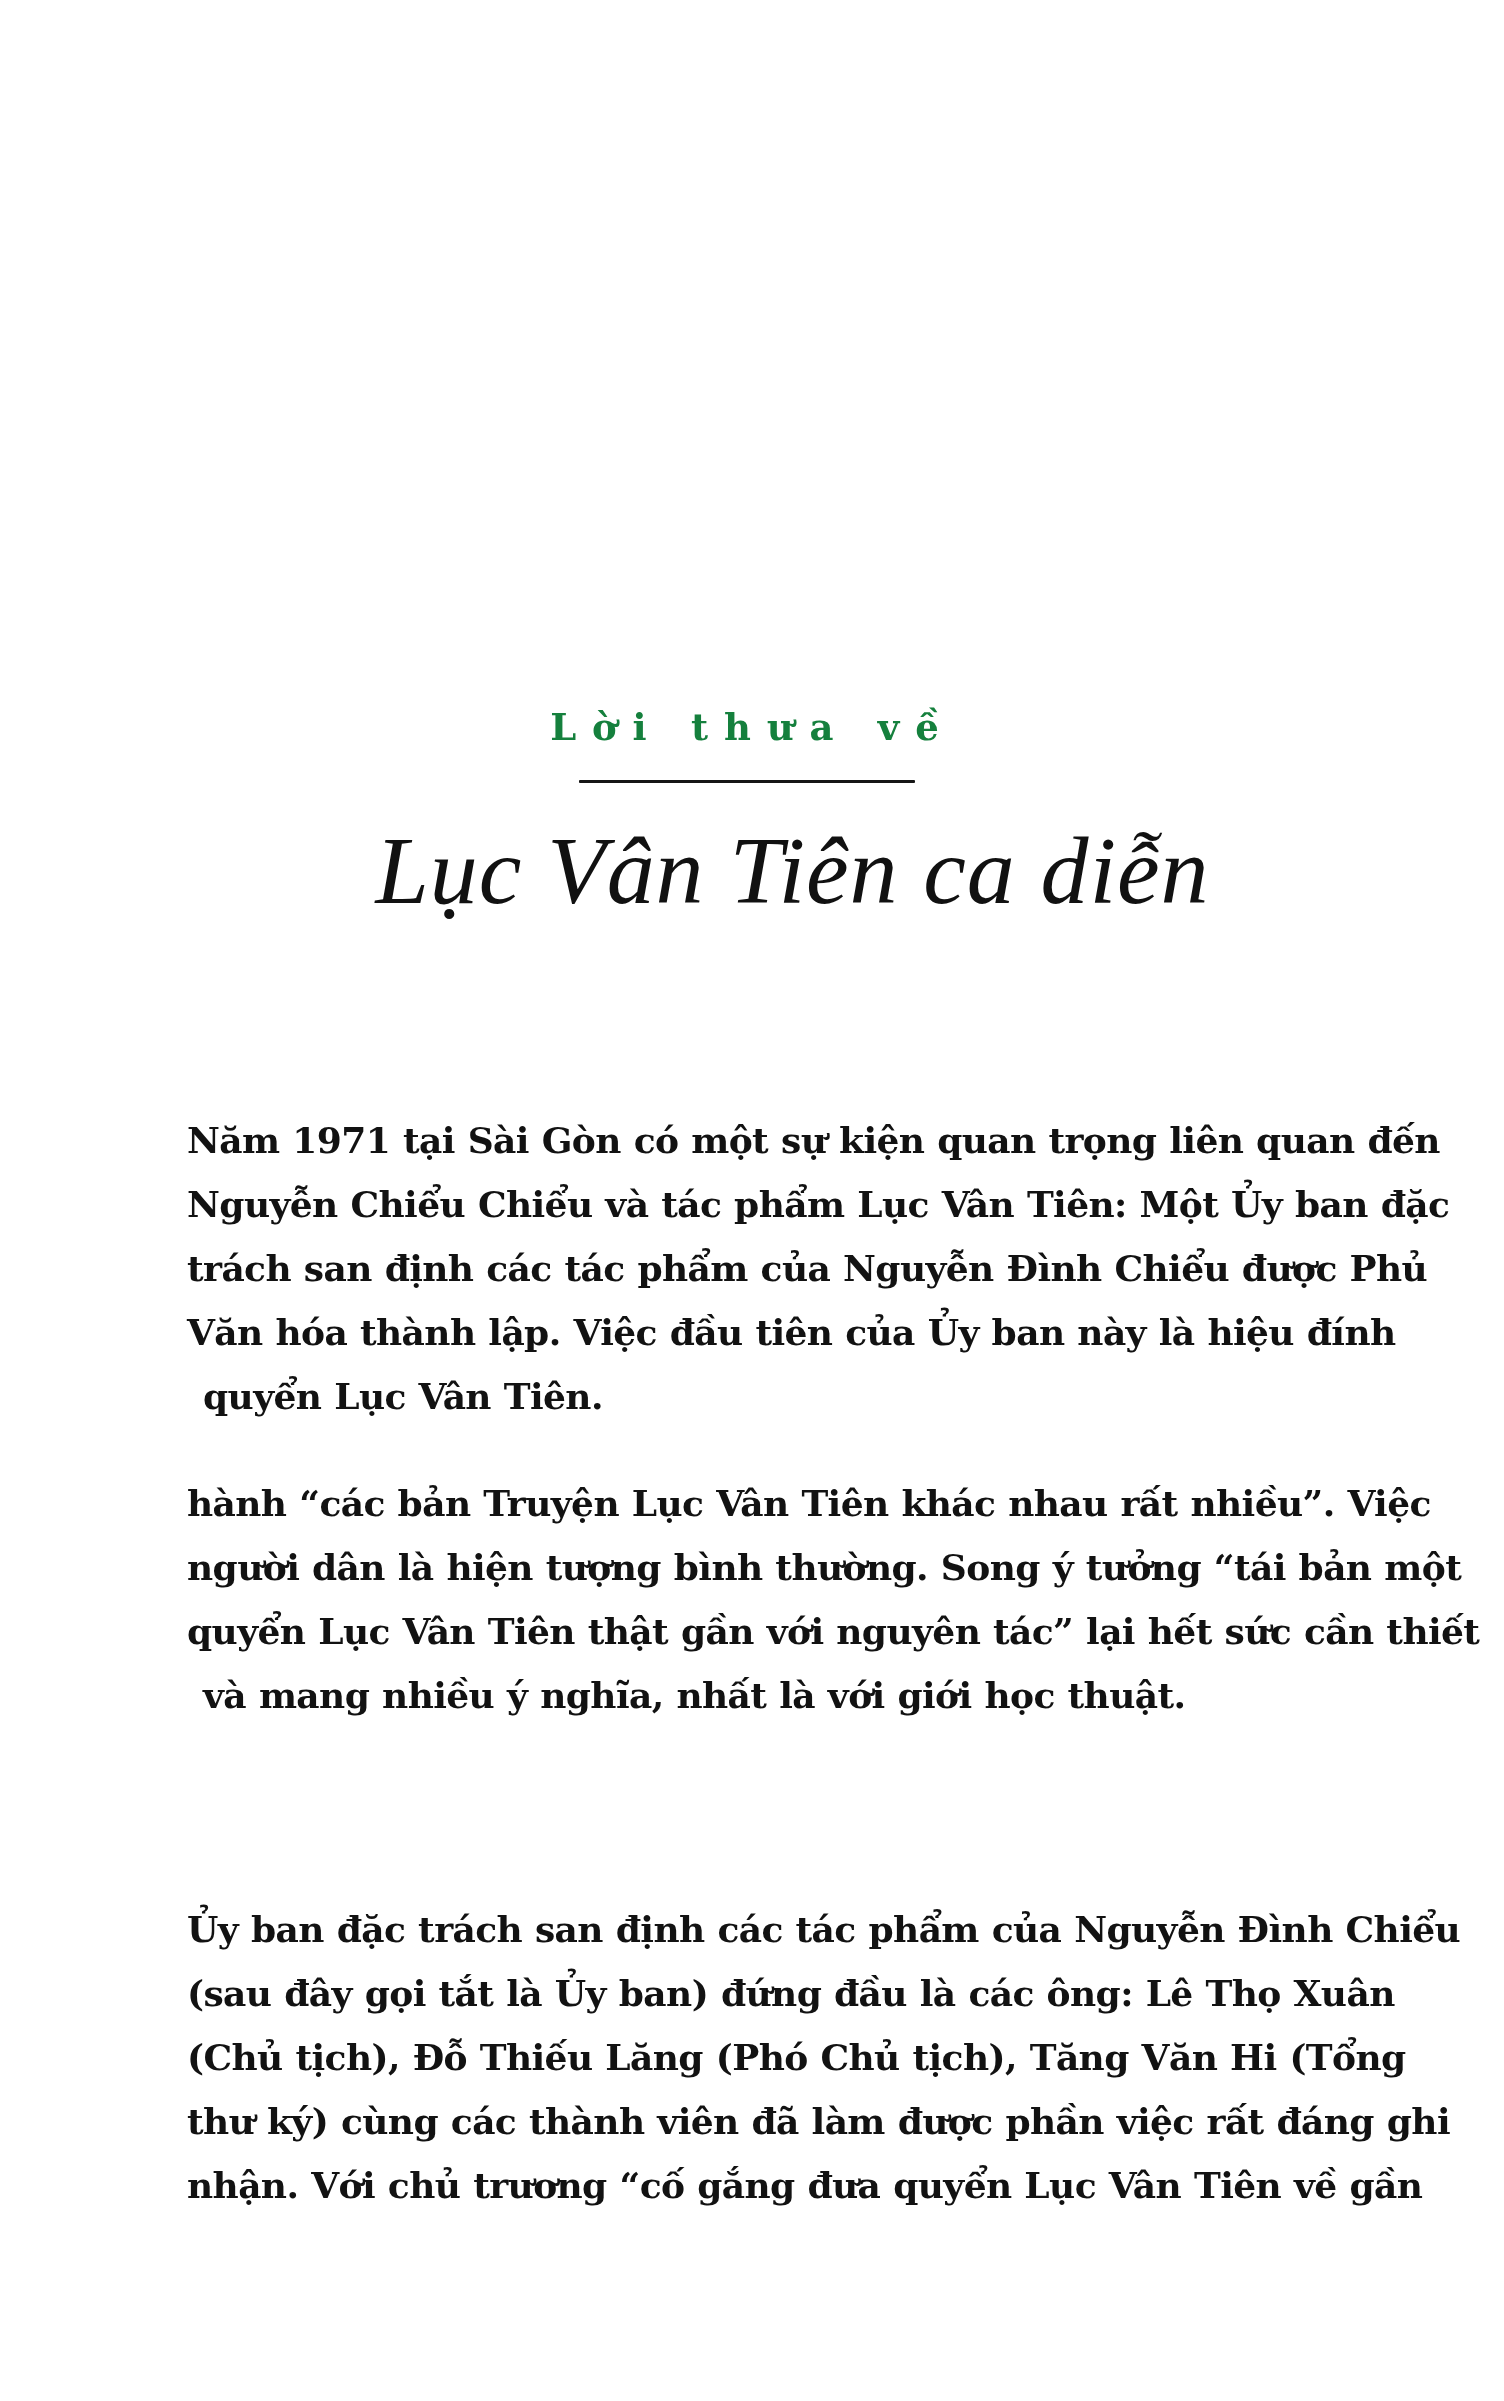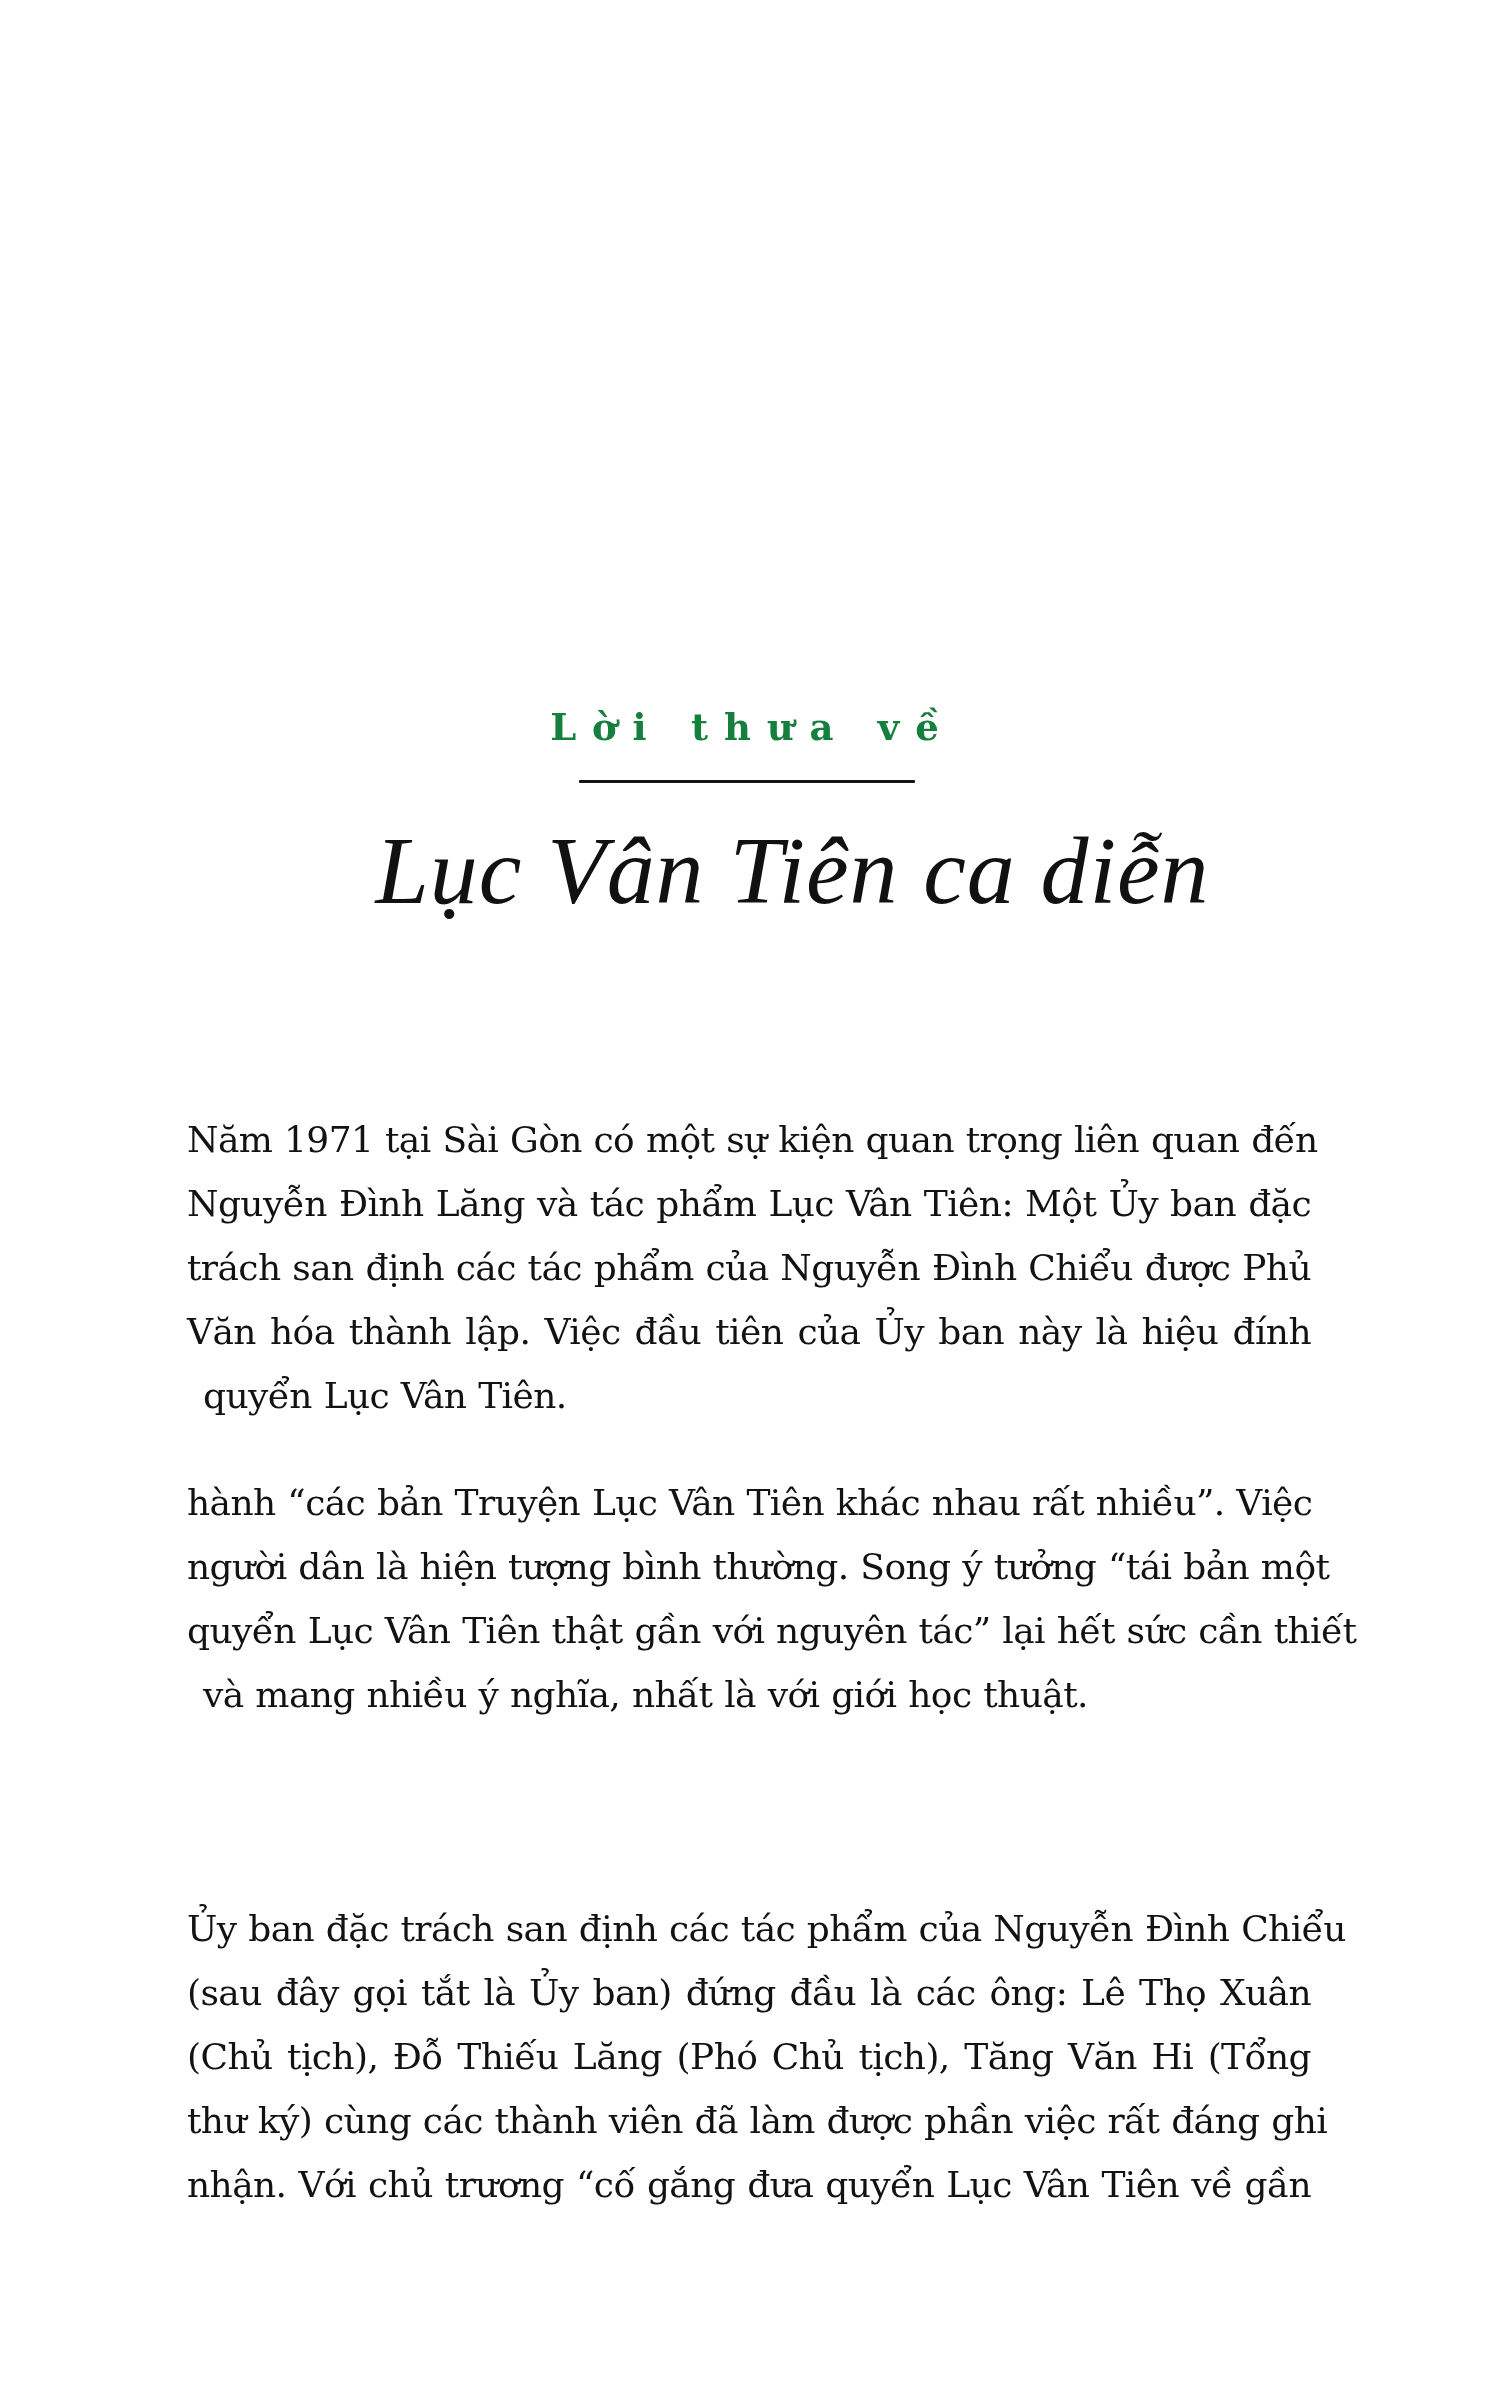--- a/index.html
+++ b/index.html
@@ -23,21 +23,21 @@
   .title {
     position: absolute; left: 0; width: 1505px; top: 815px;
     text-align: center;
     font-family: "Liberation Serif", serif; font-style: italic;
     font-size: 96px; line-height: 111px; color: #111111;
     letter-spacing: 0.9px;
     padding-left: 40px;
   }
   .body-text {
     position: absolute; left: 187px; width: 1124px;
-    font-family: "DejaVu Serif", serif; font-weight: normal;
+    font-family: "DejaVu Serif", serif; font-weight: bold;
     font-size: 36px; color: #121212;
   }
   .para { margin: 0; }
   .line {
     display: block; height: 64px; line-height: 64px;
     text-align: justify; text-align-last: justify;
     white-space: nowrap; overflow: visible;
     letter-spacing: -0.6px; word-spacing: 0.9px;
   }
   .line.last { text-align-last: left; margin-left: 16px; }
@@ -48,21 +48,21 @@
 </head>
 <body>
 
 <div class="page">
   <div class="heading">Lời thưa về</div>
   <div class="rule"></div>
   <div class="title">Lục Vân Tiên ca diễn</div>
 
   <div class="body-text para" id="p1">
     <span class="line">Năm 1971 tại Sài Gòn có một sự kiện quan trọng liên quan đến</span>
-    <span class="line">Nguyễn Đình Lăng và tác phẩm Lục Vân Tiên: Một Ủy ban đặc</span>
+    <span class="line">Nguyễn Chiểu Chiểu và tác phẩm Lục Vân Tiên: Một Ủy ban đặc</span>
     <span class="line">trách san định các tác phẩm của Nguyễn Đình Chiểu được Phủ</span>
     <span class="line">Văn hóa thành lập. Việc đầu tiên của Ủy ban này là hiệu đính</span>
     <span class="line last">quyển Lục Vân Tiên.</span>
   </div>
 
   <div class="body-text para" id="p2">
     <span class="line">hành “các bản Truyện Lục Vân Tiên khác nhau rất nhiều”. Việc</span>
     <span class="line">người dân là hiện tượng bình thường. Song ý tưởng “tái bản một</span>
     <span class="line">quyển Lục Vân Tiên thật gần với nguyên tác” lại hết sức cần thiết</span>
     <span class="line last">và mang nhiều ý nghĩa, nhất là với giới học thuật.</span>

